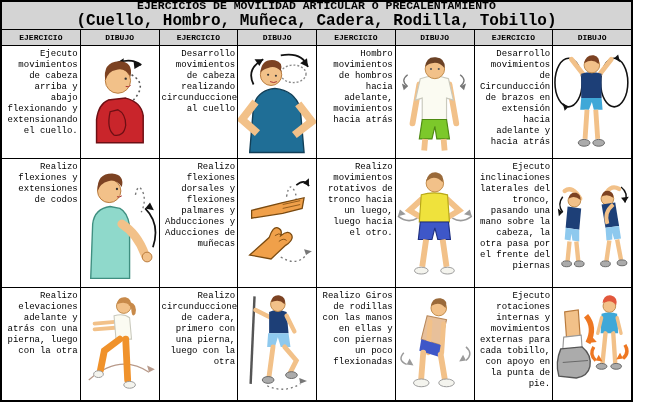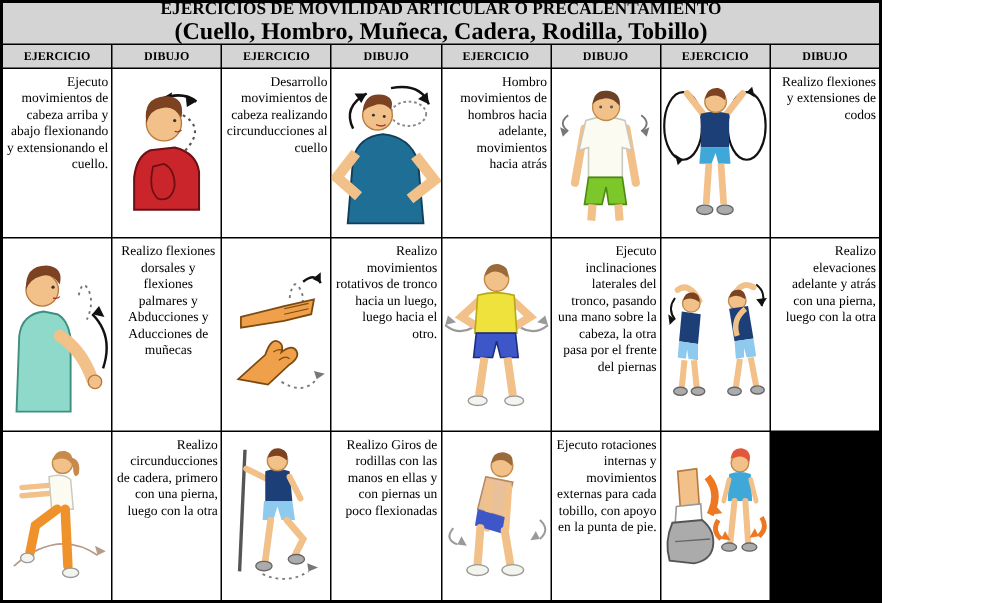--- a/index.html
+++ b/index.html
@@ -1,43 +1,43 @@
 <!DOCTYPE html>
 <html><head>
 <meta charset="utf-8">
 <style>
   html,body{margin:0;padding:0;background:#fff;}
   *{box-sizing:border-box;}
   .tbl{
-    width:588px;height:402px;
+    width:633px;height:402px;
     background:#000;border:2px solid #000;
     display:grid;
     grid-template-columns:repeat(8,1fr);
     grid-template-rows:27px 15px 112px 128px auto;
     gap:1px;
-    font-family:Liberation Serif, serif;
+    font-family:Liberation Mono, monospace;
     color:#000;
   }
   .title-cell{
     grid-column:1/-1;background:#d4d4d4;
     display:flex;flex-direction:column;align-items:center;justify-content:center;
     text-align:center;line-height:1.1;
   }
   .title-main{font-weight:bold;font-size:11.5px;}
   .title-sub{font-weight:bold;font-size:16px;}
   .hdr{
     background:#d4d4d4;font-weight:bold;font-size:8px;
     display:flex;align-items:center;justify-content:center;text-align:center;
   }
   .cell{background:#fff;overflow:hidden;}
   .txt{
     font-size:9px;line-height:11px;text-align:right;
     padding:3px 2px 1px 2px;
   }
-  .txt.ta-left{text-align:center;padding-left:4px;}
+  .txt.ta-left{text-align:right;padding-left:4px;}
   .draw{display:flex;align-items:center;justify-content:center;}
   .draw svg{display:block;}
 </style>
 </head>
 <body>
 
 <div class="tbl">
 
   <div class="title-cell">
     <div class="title-main">EJERCICIOS DE MOVILIDAD ARTICULAR O PRECALENTAMIENTO</div>
@@ -97,20 +97,21 @@
       <path d="M55 36 L62 76" stroke="#F2C189" stroke-width="6" stroke-linecap="round"></path>
       <path d="M25 30 Q39 25 54 30 L59 52 L52 50 L52 72 L27 72 L27 50 L20 52 Z" fill="#FBFBF2" stroke="#c9c9bd" stroke-width="1.2"></path>
       <path d="M27 72 L52 72 L55 92 L42 92 L40 79 L37 92 L24 92 Z" fill="#7CC82A" stroke="#4e8a12" stroke-width="1.2"></path>
       <path d="M30 92 L29 104 M49 92 L50 104" stroke="#F2C189" stroke-width="6"></path>
       <circle cx="40" cy="20" r="10" fill="#F2C189" stroke="#c08a4a" stroke-width="1"></circle>
       <path d="M30 18 Q31 7 41 8 Q51 9 50 19 Q44 12 37 14 Q32 15 30 18 Z" fill="#6B4226"></path>
       <circle cx="36" cy="20" r="1.1" fill="#555"></circle>
         <circle cx="44" cy="20" r="1.1" fill="#555"></circle>
     </svg>
   </div>
+  <div class="cell txt">Desarrollo movimientos de Circunducción de brazos en extensión hacia adelante y hacia atrás</div>
   <div class="cell draw">
     <svg width="80" height="108" viewBox="0 0 80 108">
       <ellipse cx="16" cy="34" rx="14" ry="25" fill="none" stroke="#111" stroke-width="1.6"></ellipse>
       <path d="M16 59 l-6 -4 l2 8 z" fill="#111"></path>
       <ellipse cx="63" cy="34" rx="14" ry="25" fill="none" stroke="#111" stroke-width="1.6"></ellipse>
       <path d="M63 9 l6 4 l-2 -8 z" fill="#111"></path>
       <path d="M33 28 L19 10 M46 28 L60 10" stroke="#F2C189" stroke-width="5" stroke-linecap="round"></path>
       <path d="M29 25 Q39 22 50 25 L50 50 L29 50 Z" fill="#1D3F77"></path>
       <path d="M29 50 L50 50 L51 62 L42 62 L40 54 L37 62 L28 62 Z" fill="#3FA8D8"></path>
       <path d="M35 62 L33 92 M44 62 L46 92" stroke="#F2C189" stroke-width="5"></path>

